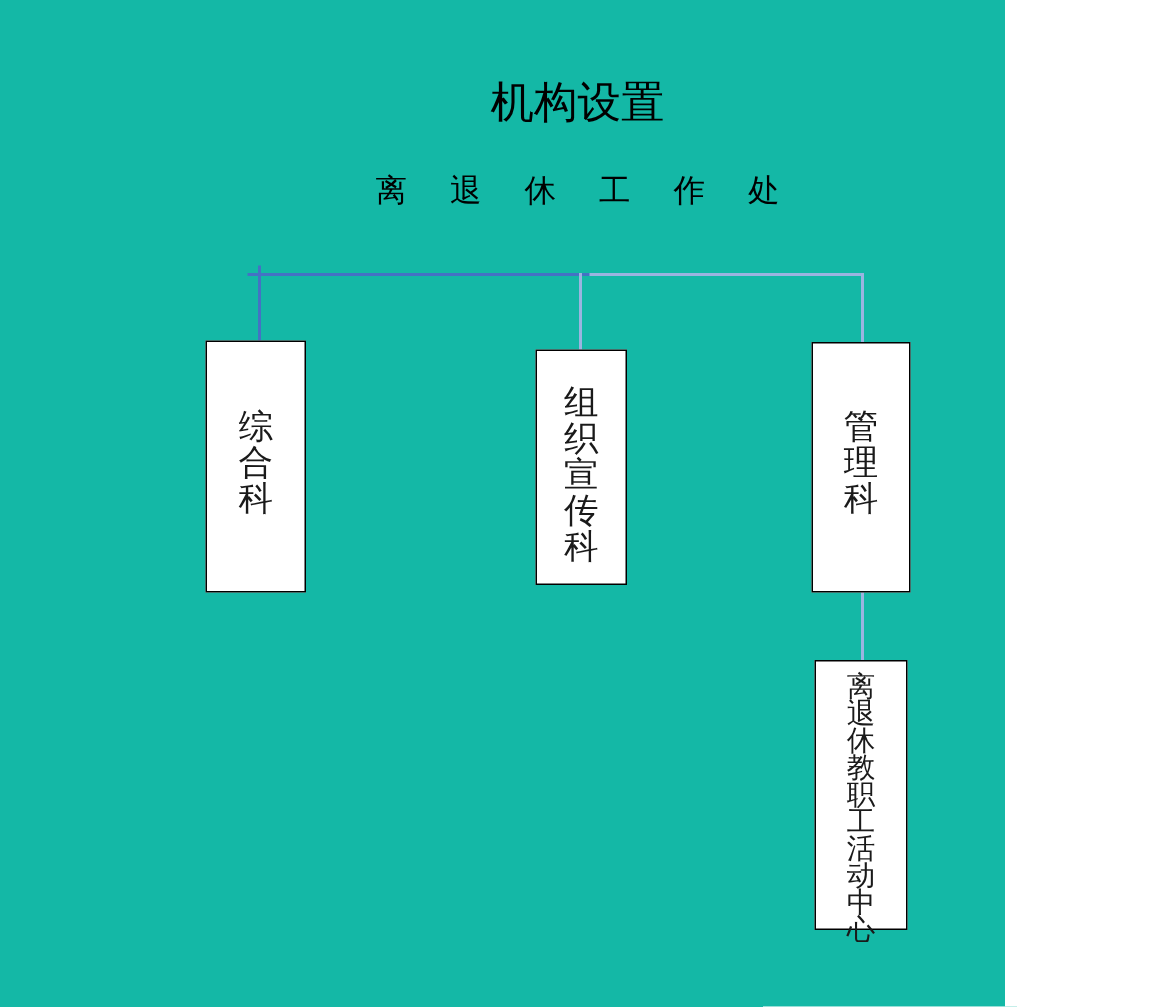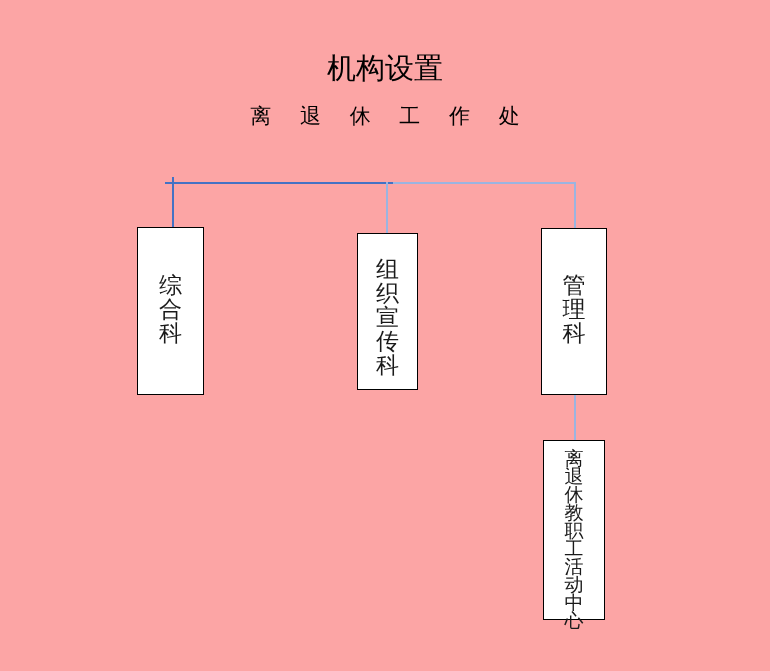--- a/index.html
+++ b/index.html
@@ -2,23 +2,23 @@
 <html><head>
 <meta charset="utf-8">
 <style>
   html, body {
     margin: 0;
     padding: 0;
     background: #ffffff;
   }
   #page {
     position: relative;
-    width: 770px;
+    width: 670px;
     height: 671px;
-    background: #fca5a5;
+    background: #14b8a6;
     overflow: hidden;
     font-family: "DejaVu Serif", "Liberation Serif", serif;
   }
 
   
   .title {
     position: absolute;
     left: 0;
     width: 770px;
     top: 48px;
@@ -26,21 +26,21 @@
     font-size: 29px;
     line-height: 40px;
     color: #000000;
     font-family: "DejaVu Serif", "Liberation Serif", serif;
     white-space: pre;
   }
   .subtitle {
     position: absolute;
     left: 0;
     width: 770px;
-    top: 101px;
+    top: 112px;
     text-align: center;
     font-size: 21px;
     line-height: 30px;
     color: #000000;
     letter-spacing: 11px;
     text-indent: 11px;
     font-family: "DejaVu Serif", "Liberation Serif", serif;
     white-space: pre;
   }
 

